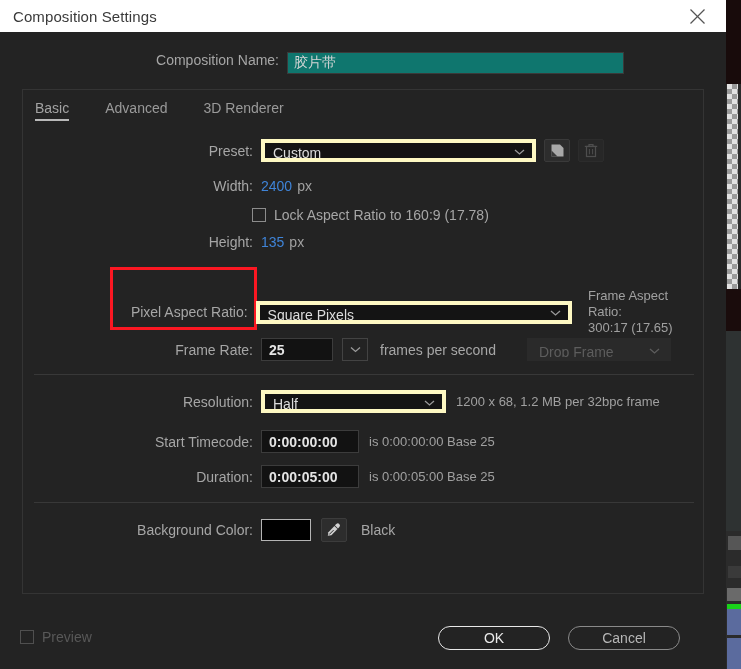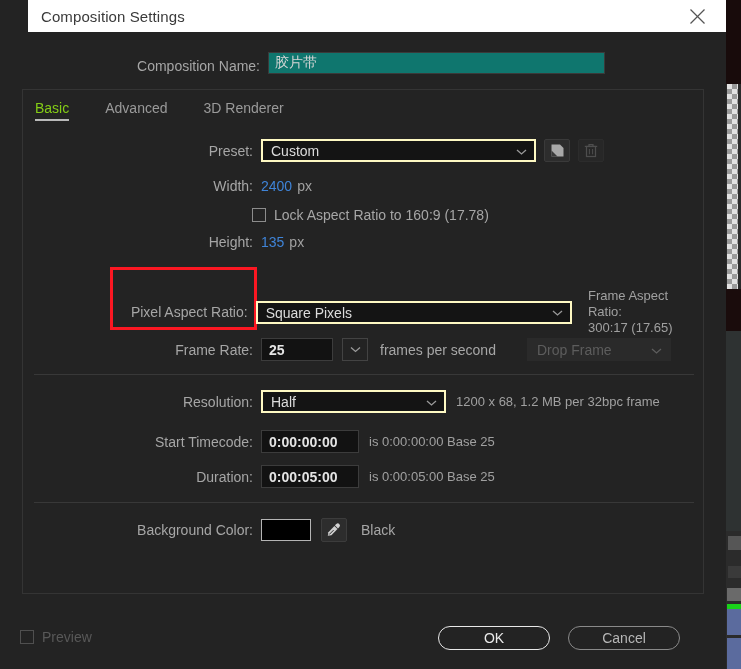--- a/index.html
+++ b/index.html
@@ -50,21 +50,21 @@
   
   .dialog {
     position: absolute; top: 0; left: 0;
     width: 726px; height: 669px;
     background: #232323;
   }
   .titlebar {
     position: relative;
     height: 32px;
     background: #ffffff;
-    display: flex; align-items: center; margin-left: 28px;
+    display: flex; align-items: center;
   }
   .title-text {
     margin-left: 13px;
     font-size: 15px;
     color: #3a3a3a;
     letter-spacing: .1px;
   }
   .close-btn {
     position: absolute; top: 0; right: 12px;
     width: 34px; height: 32px;
@@ -75,21 +75,21 @@
 
   .body-area {
     position: relative;
     height: 637px;
     background: #232323;
   }
 
   
   .compname-row {
     position: absolute; top: 20px; left: 0; right: 0;
-    display: flex; align-items: flex-end;
+    display: flex; align-items: flex-start; padding-left: 19px;
   }
   .compname-label {
     width: 260px; text-align: right;
     font-size: 14px; color: #a6a6a6;
     padding-right: 8px;
   }
   .compname-input {
     width: 337px; height: 22px; box-sizing: border-box;
     background: #0f766e;
     border: 1px solid #3a3a3a;
@@ -115,21 +115,21 @@
     display: flex; align-items: flex-end;
   }
   .tab {
     font-size: 14px;
     color: #9a9a9a;
     padding: 2px 0 5px 0;
     margin-right: 36px;
     cursor: pointer;
     position: relative;
   }
-  .tab.active { color: #84cc16; }
+  .tab.active { color: #a3a3a3; }
   .tab.active::after {
     content: "";
     position: absolute; left: 0; right: 0; bottom: 0;
     height: 2px; background: #b9b9b9;
   }
 
   .field-row {
     position: absolute;
     left: 0; right: 0;
     display: flex; align-items: center;
@@ -137,21 +137,21 @@
   .f-label {
     width: 238px; text-align: right;
     font-size: 14px; color: #a6a6a6;
     padding-right: 8px;
     box-sizing: border-box;
   }
   .select {
     position: relative;
     box-sizing: border-box;
     background: #141414;
-    border: 2px solid #fef9c3;
+    border: 4px solid #fef9c3;
     color: #dcdcdc;
     font-size: 14px;
     height: 23px; line-height: 21px;
     padding: 0 24px 0 8px;
     cursor: pointer;
     white-space: nowrap;
     overflow: hidden;
   }
   .select .chev {
     position: absolute; right: 7px; top: 50%;

